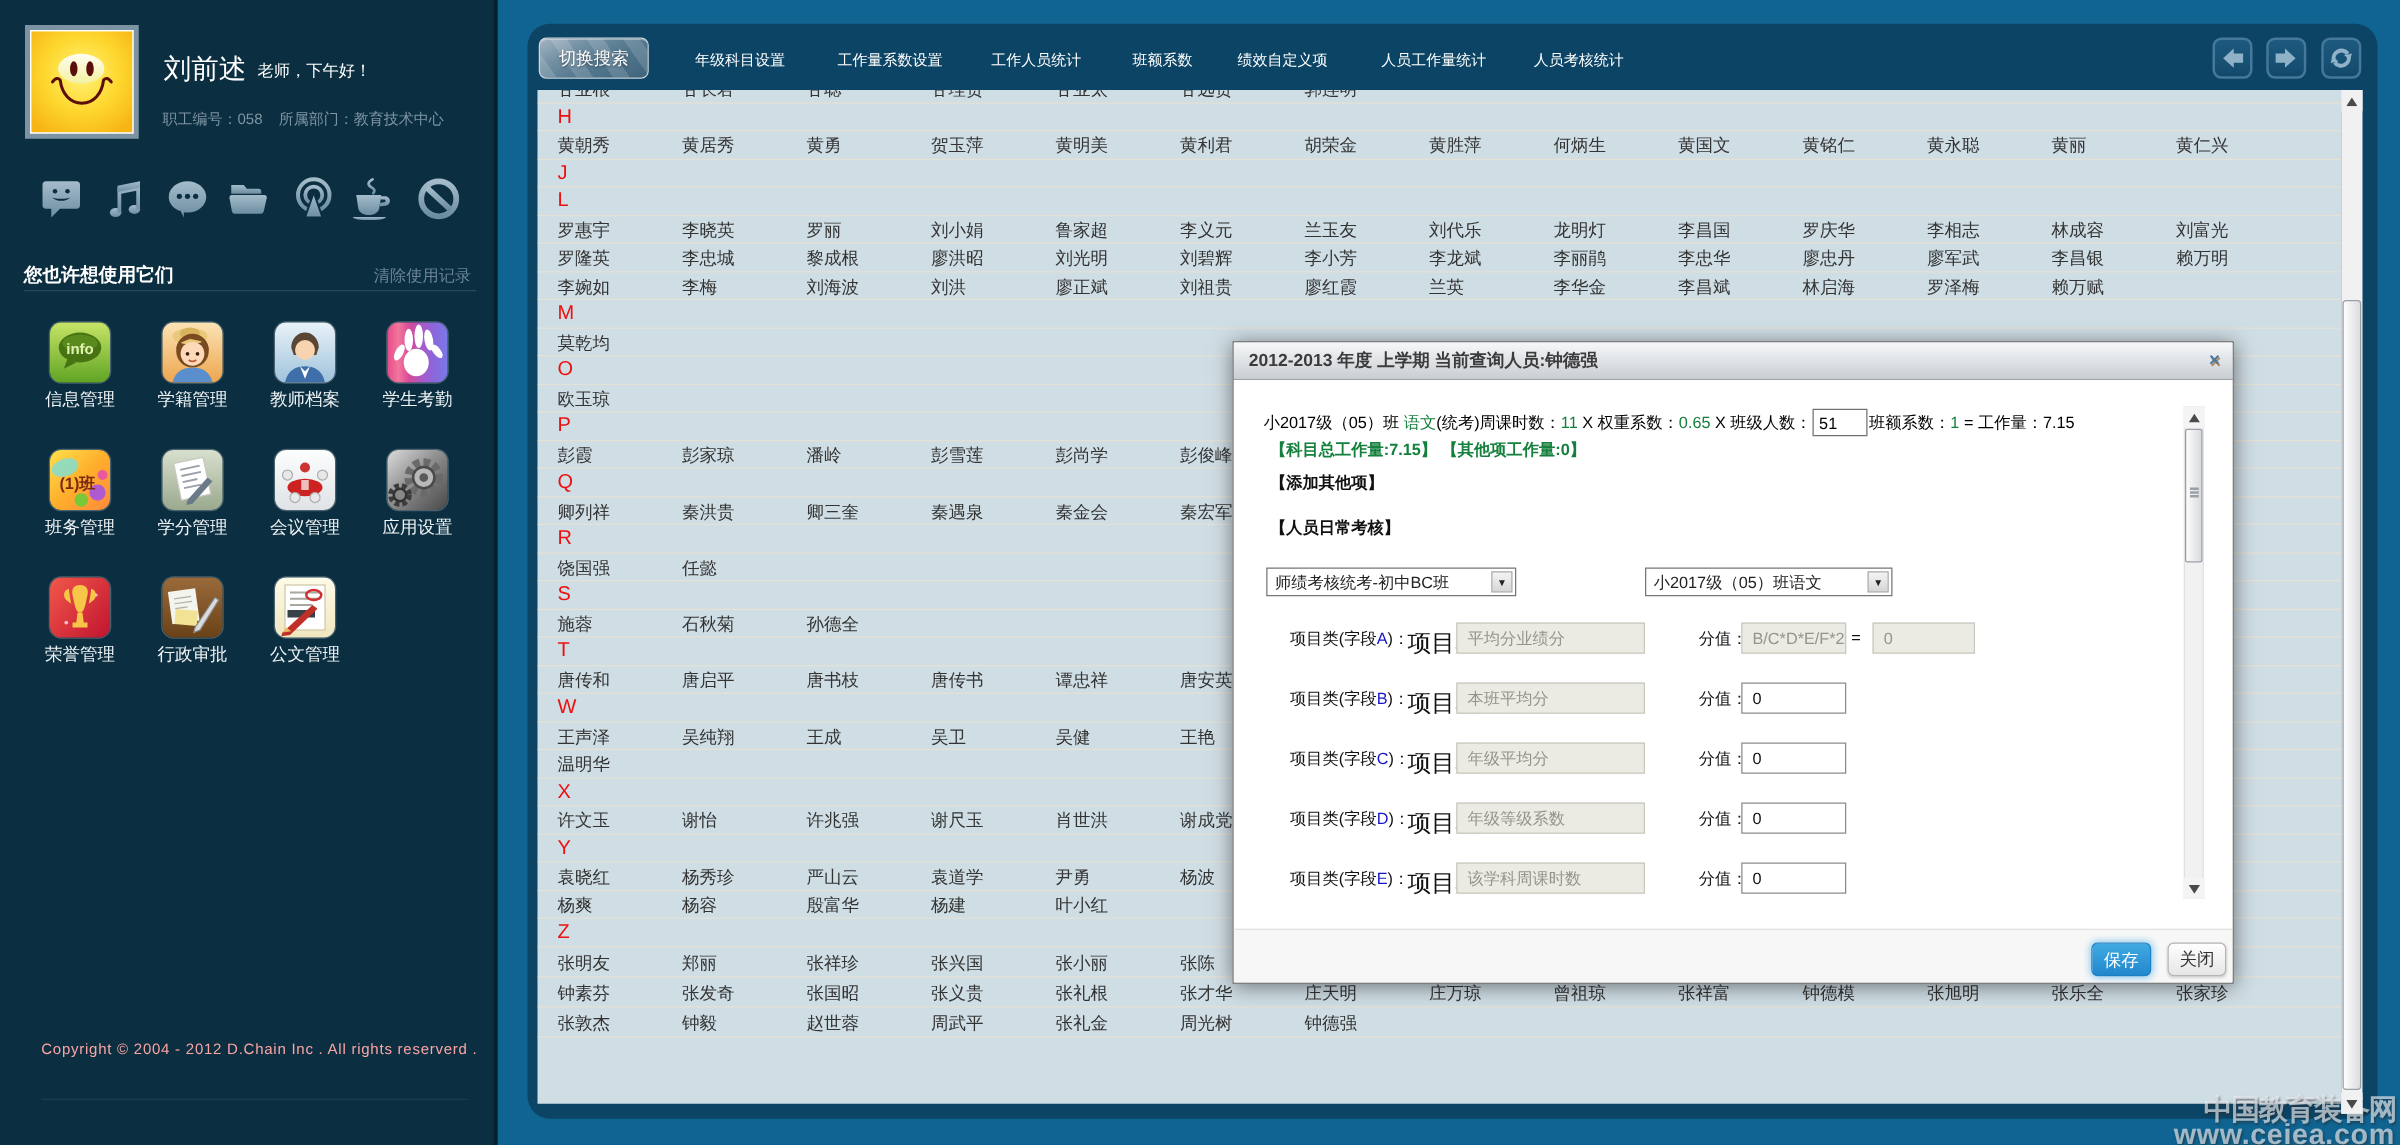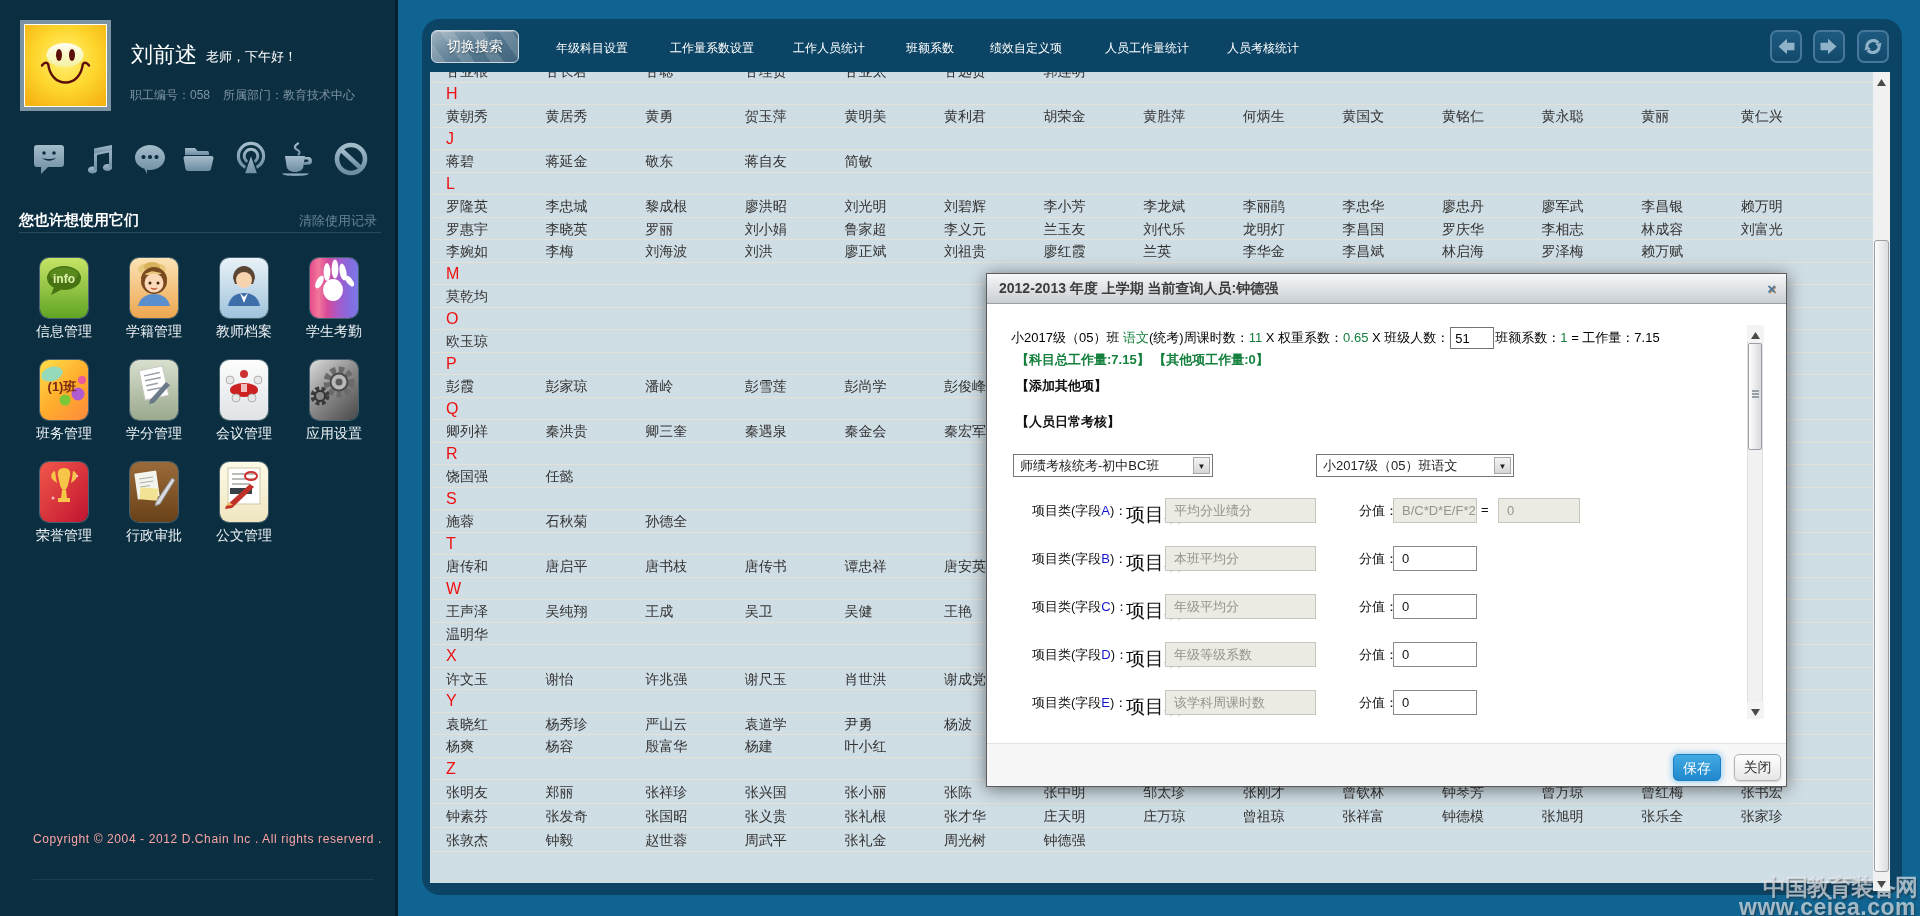--- a/index.html
+++ b/index.html
@@ -9,21 +9,21 @@
 #avin{background:#fff;padding:1px;width:83px;height:83px}
 #uname{position:absolute;left:131px;top:40px;color:#fff;font-size:22px;font-weight:normal}
 #ugreet{position:absolute;left:206px;top:48px;color:#fff;font-size:13px}
 #uinfo{position:absolute;left:130px;top:87px;color:#7e95a3;font-size:12px;white-space:nowrap}
 #uinfo .gap{display:inline-block;width:13px}
 .tico{position:absolute;top:140px;width:38px;height:38px}
 #wish{position:absolute;left:19px;top:211px;color:#fff;font-size:15px;font-weight:bold}
 #clearrec{position:absolute;right:18px;top:212px;color:#69839a;font-size:13px}
 #sephr{position:absolute;left:19px;top:232px;width:362px;height:1px;background:#29495c}
 .app{position:absolute;width:90px;text-align:center}
-.app .ic{width:48px;height:60px;margin:0 auto;border-radius:9px;position:relative;overflow:hidden;box-shadow:0 0 0 1px rgba(255,255,255,.25)}
+.app .ic{width:48px;height:48px;margin:0 auto;border-radius:9px;position:relative;overflow:hidden;box-shadow:0 0 0 1px rgba(255,255,255,.25)}
 .app .lb{margin-top:5px;color:#eef3f6;font-size:14px}
 #cphr{position:absolute;left:33px;top:879px;width:341px;height:1px;background:#1e3c4c}
 #copyr{position:absolute;left:33px;top:832px;color:#fca5a5;font-size:12px;letter-spacing:.6px;white-space:nowrap}
 
 #panel{position:absolute;left:422px;top:19px;width:1480px;height:876px;background:#0c4465;border-radius:18px}
 #btnSwitch{position:absolute;left:431px;top:30px;width:88px;height:33px;border:1px solid #cdd6dc;border-radius:6px;
  background:repeating-linear-gradient(55deg,rgba(255,255,255,.14) 0 11px,rgba(255,255,255,0) 11px 24px),
  linear-gradient(150deg,#a3b5c2 0%,#7390a3 30%,#54788e 58%,#3f647c 100%);
  color:#fff;font-size:14px;font-weight:normal;text-align:center;line-height:31px;text-shadow:0 1px 2px rgba(0,0,0,.45);
  box-shadow:inset 0 1px 0 rgba(255,255,255,.35)}
@@ -365,59 +365,52 @@
         <span>胡荣金</span>
         <span>黄胜萍</span>
         <span>何炳生</span>
         <span>黄国文</span>
         <span>黄铭仁</span>
         <span>黄永聪</span>
         <span>黄丽</span>
         <span>黄仁兴</span>
       </div>
 <div class="row letter">J</div>
-<div class="row names">
-        <span>蒋碧</span>
-        <span>蒋延金</span>
-        <span>敬东</span>
-        <span>蒋自友</span>
-        <span>简敏</span>
-      </div>
 <div class="row letter">L</div>
+<div class="row names">
+        <span>罗惠宇</span>
+        <span>李晓英</span>
+        <span>罗丽</span>
+        <span>刘小娟</span>
+        <span>鲁家超</span>
+        <span>李义元</span>
+        <span>兰玉友</span>
+        <span>刘代乐</span>
+        <span>龙明灯</span>
+        <span>李昌国</span>
+        <span>罗庆华</span>
+        <span>李相志</span>
+        <span>林成容</span>
+        <span>刘富光</span>
+      </div>
 <div class="row names">
         <span>罗隆英</span>
         <span>李忠城</span>
         <span>黎成根</span>
         <span>廖洪昭</span>
         <span>刘光明</span>
         <span>刘碧辉</span>
         <span>李小芳</span>
         <span>李龙斌</span>
         <span>李丽鹃</span>
         <span>李忠华</span>
         <span>廖忠丹</span>
         <span>廖军武</span>
         <span>李昌银</span>
         <span>赖万明</span>
-      </div>
-<div class="row names">
-        <span>罗惠宇</span>
-        <span>李晓英</span>
-        <span>罗丽</span>
-        <span>刘小娟</span>
-        <span>鲁家超</span>
-        <span>李义元</span>
-        <span>兰玉友</span>
-        <span>刘代乐</span>
-        <span>龙明灯</span>
-        <span>李昌国</span>
-        <span>罗庆华</span>
-        <span>李相志</span>
-        <span>林成容</span>
-        <span>刘富光</span>
       </div>
 <div class="row names">
         <span>李婉如</span>
         <span>李梅</span>
         <span>刘海波</span>
         <span>刘洪</span>
         <span>廖正斌</span>
         <span>刘祖贵</span>
         <span>廖红霞</span>
         <span>兰英</span>

